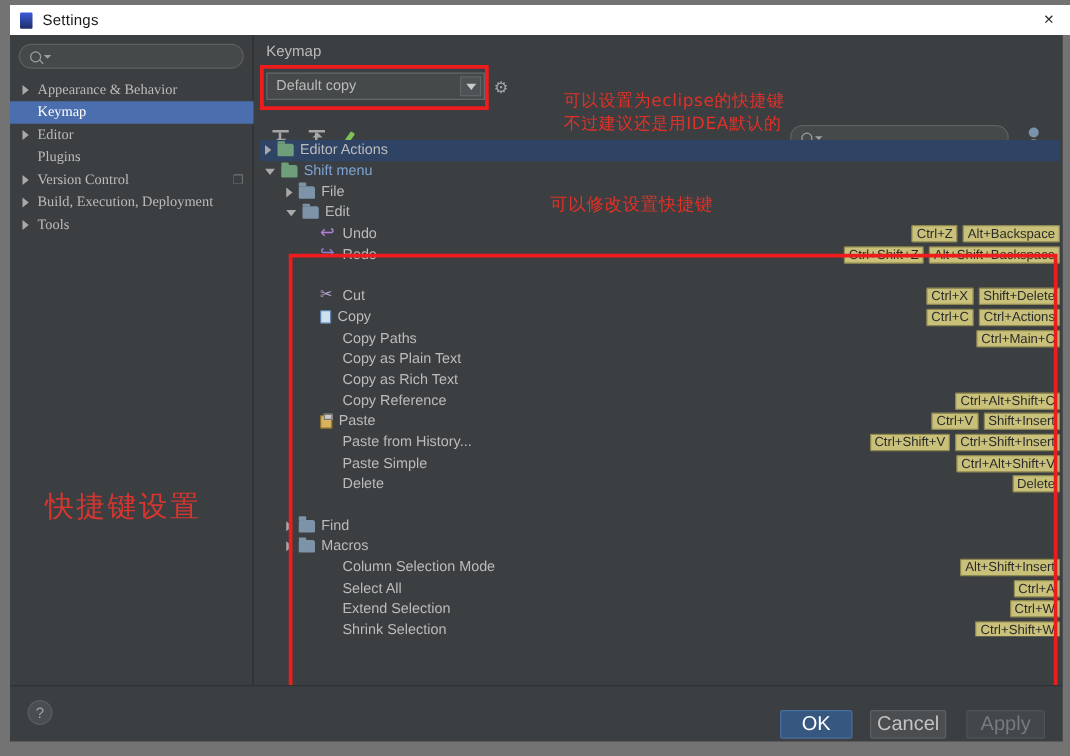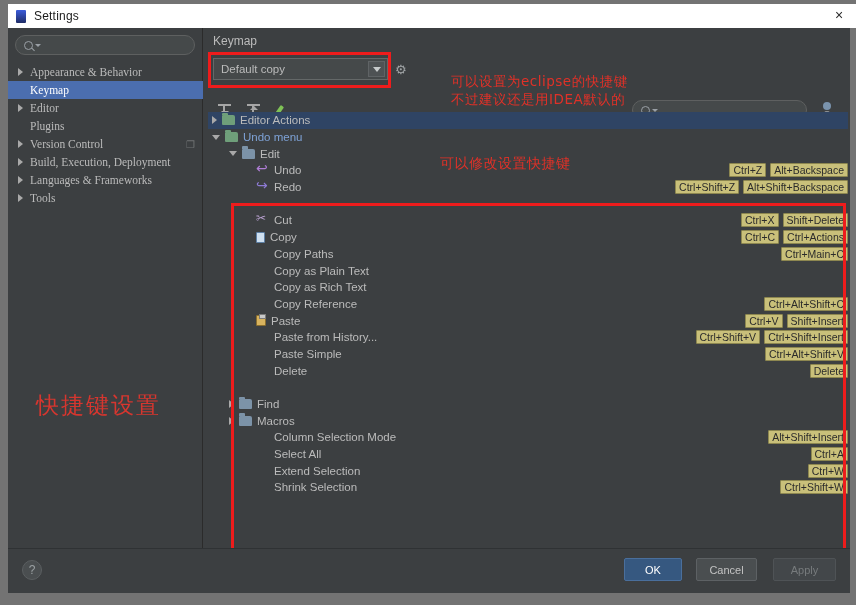--- a/index.html
+++ b/index.html
@@ -225,23 +225,23 @@
   #bottombar {
     position: absolute; left: 0; bottom: 0; width: 842px; height: 45px;
     background: #3c3f41; border-top: 1px solid #2f3234;
   }
   #help-btn {
     position: absolute; left: 14px; top: 11px; width: 20px; height: 20px;
     border-radius: 50%; background: #4a4e50; border: 1px solid #5b5f61;
     color: #9aa0a3; font-size: 12px; display: flex; align-items: center; justify-content: center;
   }
   .dlg-btn {
-    position: absolute; top: 9px; height: 23px; min-width: 58px;
+    position: absolute; top: 19px; height: 23px; min-width: 58px;
     display: flex; align-items: center; justify-content: center;
-    font-size: 11px; border-radius: 2px; text-align: right;
+    font-size: 16px; border-radius: 2px; text-align: right;
   }
   #btn-ok { right: 168px; background: #365880; border: 1px solid #4a6f9c; color: #ffffff; width: 55px; }
   #btn-cancel { right: 93px; background: #4a4e50; border: 1px solid #5d6164; color: #c3c3c3; width: 61px; }
   #btn-apply { right: 14px; background: #43474a; border: 1px solid #4f5356; color: #777b7d; width: 63px; }
 </style>
 </head>
 <body>
 
 <div id="app">
 
@@ -279,24 +279,20 @@
           <span class="nav-arrow"></span>
           <span>Version Control</span>
           <span class="nav-trail">❐</span>
         </div>
         <div class="nav-item">
           <span class="nav-arrow"></span>
           <span>Build, Execution, Deployment</span>
         </div>
         <div class="nav-item">
           <span class="nav-arrow"></span>
-          <span>Languages &amp; Frameworks</span>
-        </div>
-        <div class="nav-item">
-          <span class="nav-arrow"></span>
           <span>Tools</span>
         </div>
       </div>
       <div id="left-annotation">快捷键设置</div>
     </div>
 
     <div id="main">
       <div id="keymap-title">Keymap</div>
 
       <div id="keymap-select">
@@ -346,21 +342,27 @@
           <div class="row selected">
             <span style="width: 4px; flex: 0 0 auto;"></span>
             <span class="arrow"></span>
             <span class="folder green"></span>
             <span class="label">Editor Actions</span>
           </div>
           <div class="row node-main">
             <span style="width: 4px; flex: 0 0 auto;"></span>
             <span class="arrow down"></span>
             <span class="folder green"></span>
-            <span class="label">Undo menu</span>
+            <span class="label">Shift menu</span>
+          </div>
+          <div class="row">
+            <span style="width: 21px; flex: 0 0 auto;"></span>
+            <span class="arrow"></span>
+            <span class="folder"></span>
+            <span class="label">File</span>
           </div>
           <div class="row">
             <span style="width: 21px; flex: 0 0 auto;"></span>
             <span class="arrow down"></span>
             <span class="folder"></span>
             <span class="label">Edit</span>
           </div>
           <div class="row">
             <span style="width: 38px; flex: 0 0 auto;"></span>
             <span class="spacer"></span>

